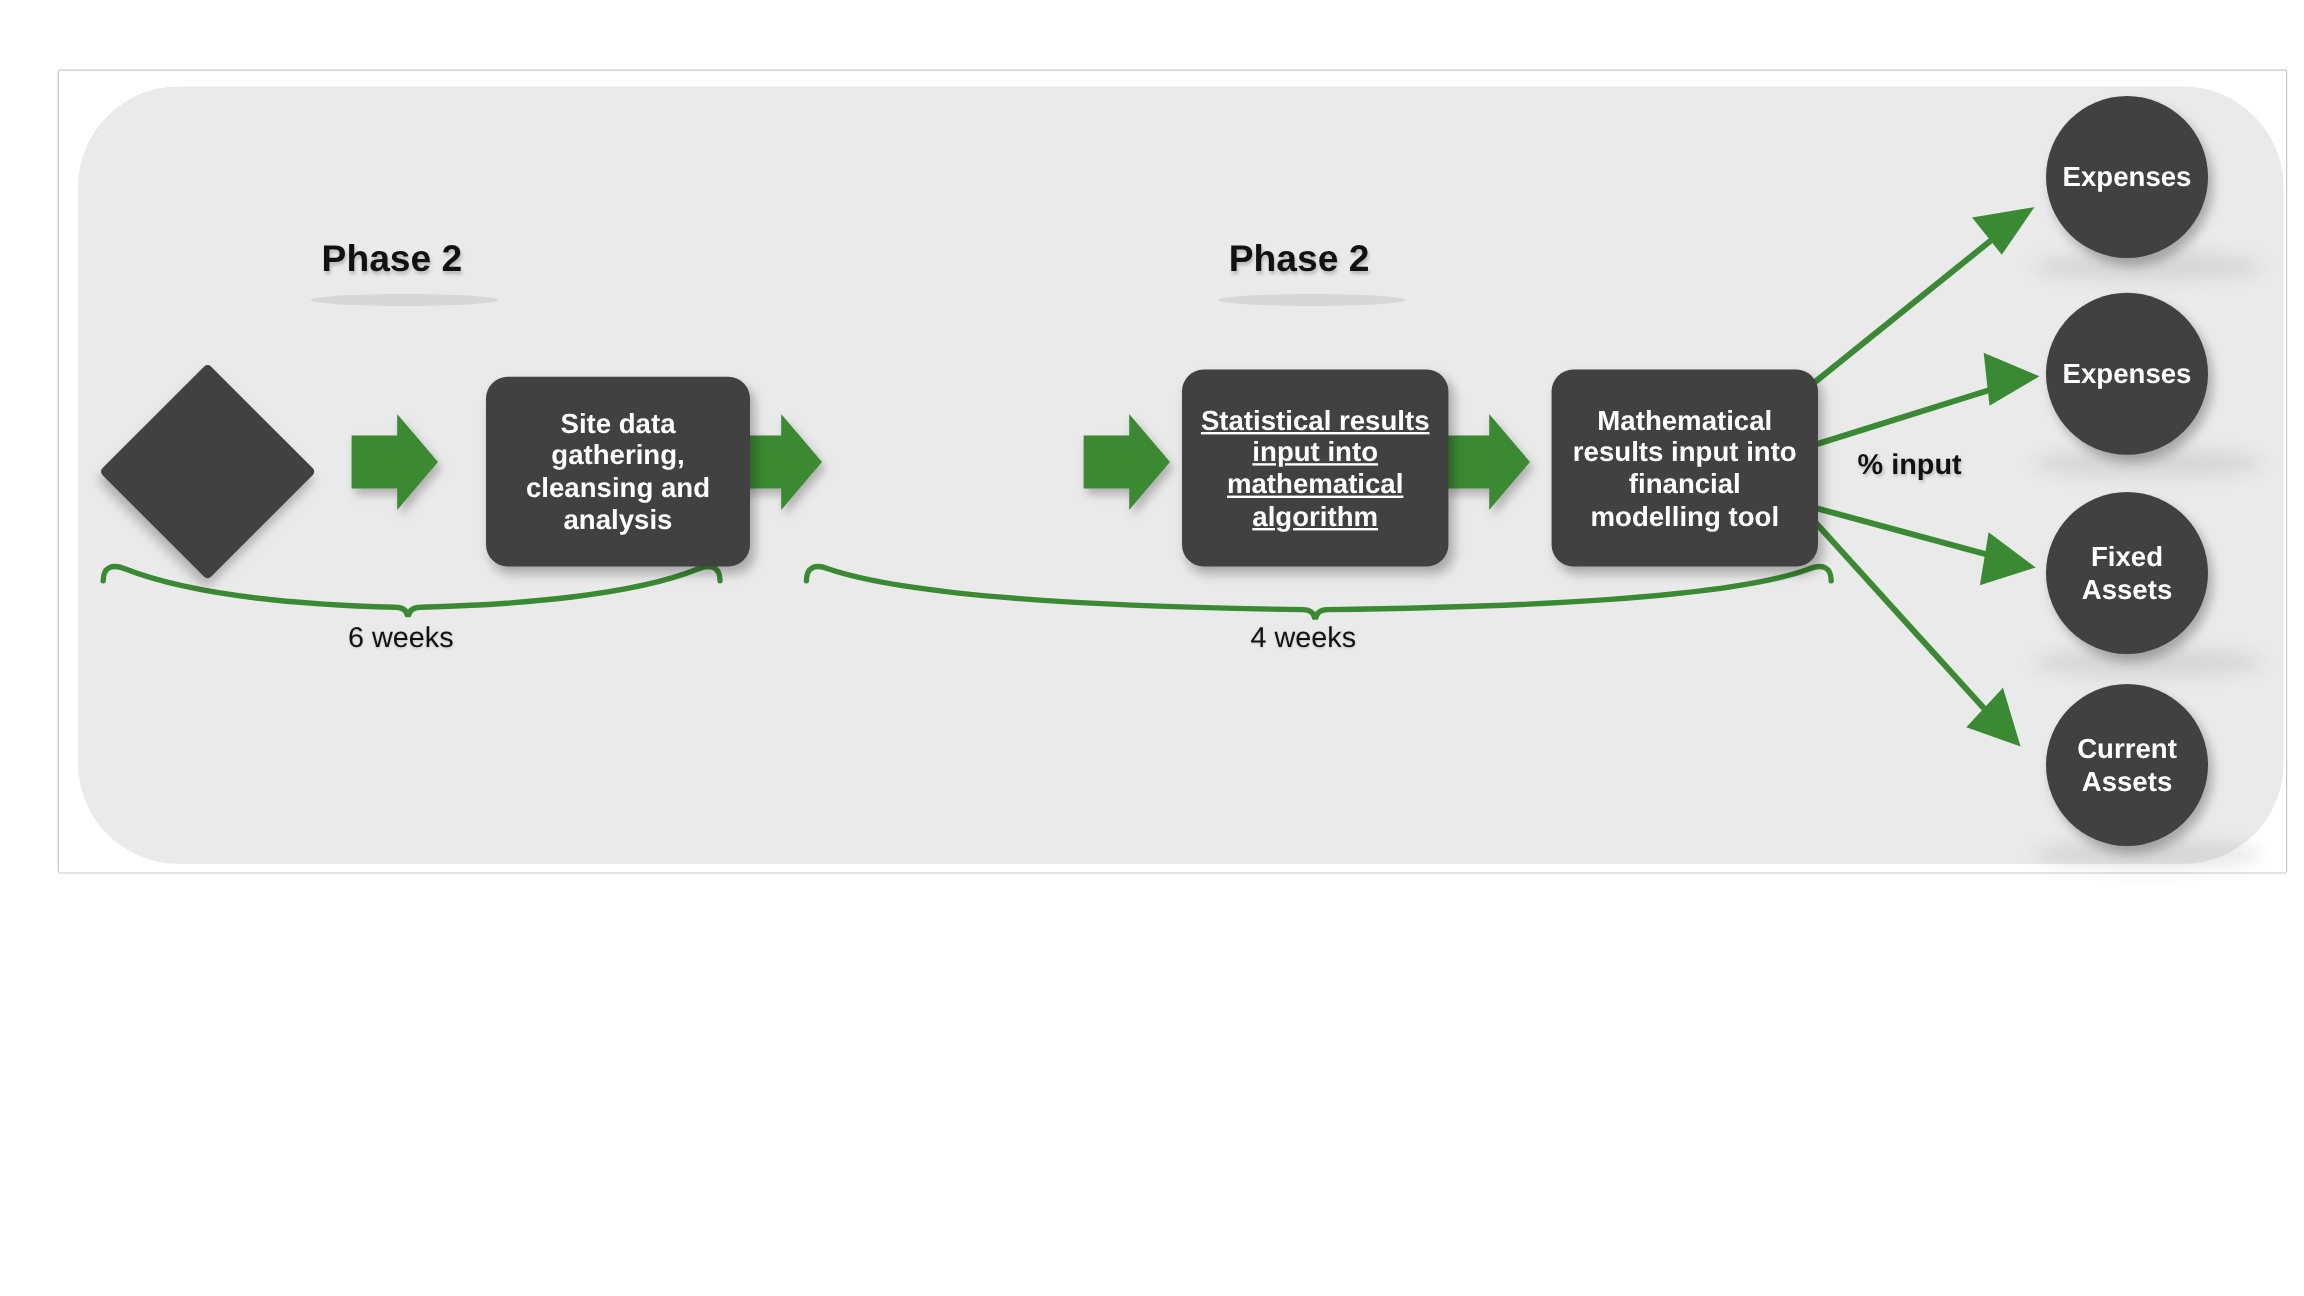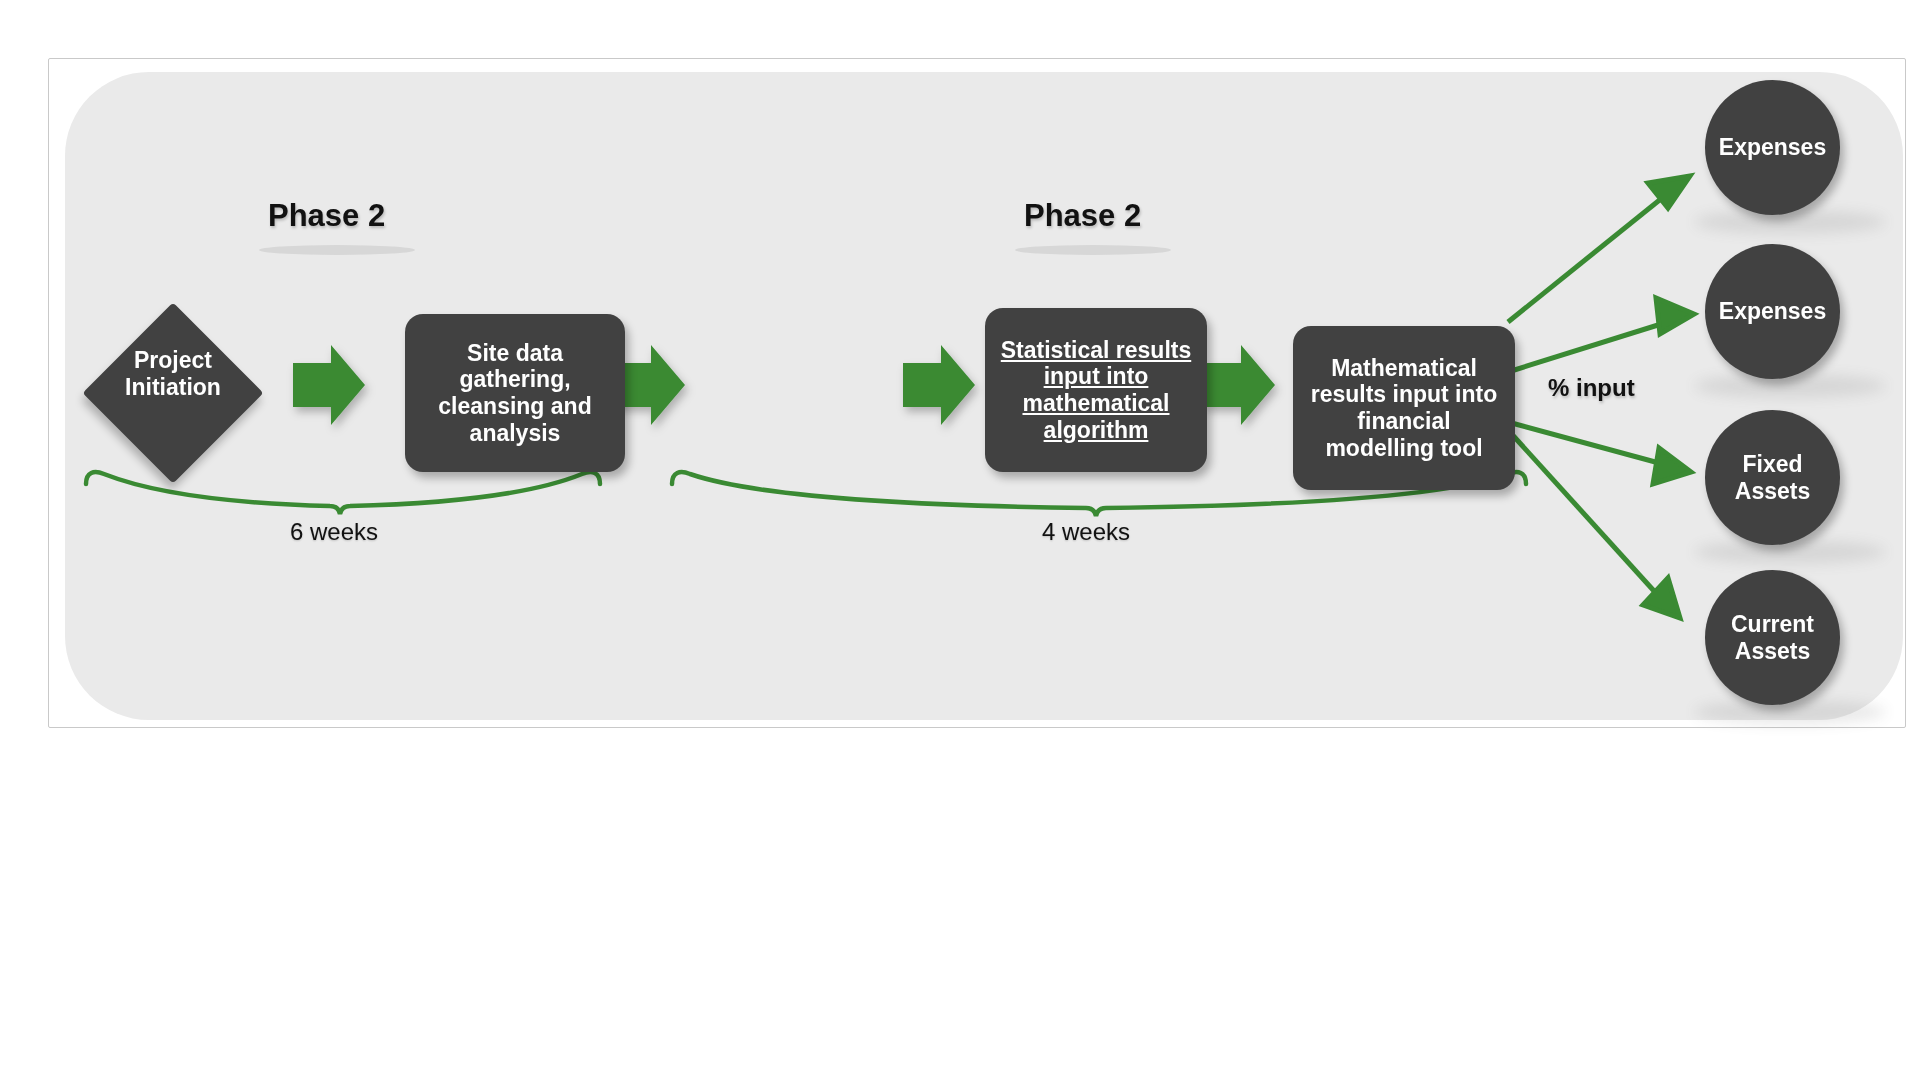--- a/index.html
+++ b/index.html
@@ -114,36 +114,32 @@
       <ellipse cx="337" cy="250" rx="78" ry="5" fill="#333"></ellipse>
       <ellipse cx="1093" cy="250" rx="78" ry="5" fill="#333"></ellipse>
     </g>
   </svg>
 
   <div class="phase-label" style="left:268px;top:198px;">Phase 2</div>
   <div class="phase-label" style="left:1024px;top:198px;">Phase 2</div>
 
   <div class="diamond-wrap" style="left:109px;top:329px;width:128px;height:128px;">
     <div class="diamond-shape"></div>
-    <div class="diamond-label">
-      <div>Project</div>
-      <div>Initiation</div>
-    </div>
   </div>
 
   <div class="node box" style="left:373px;top:314px;width:220px;height:158px;margin-left:32px;">
     <span>Site data gathering, cleansing and analysis</span>
   </div>
 
 
   <div class="node box" style="left:985px;top:308px;width:222px;height:164px;text-decoration:underline;">
     <span>Statistical results input into mathematical algorithm</span>
   </div>
 
-  <div class="node box" style="left:1293px;top:326px;width:222px;height:164px;">
+  <div class="node box" style="left:1293px;top:308px;width:222px;height:164px;">
     <span>Mathematical results input into financial modelling tool</span>
   </div>
 
   <div class="weeks-label" style="left:290px;top:518px;">6 weeks</div>
   <div class="weeks-label" style="left:1042px;top:518px;">4 weeks</div>
 
   <div class="impact-label" style="left:1548px;top:374px;">% input</div>
 
   <div class="node circle" style="left:1705px;top:80px;width:135px;height:135px;">
     <span>Expenses</span>

